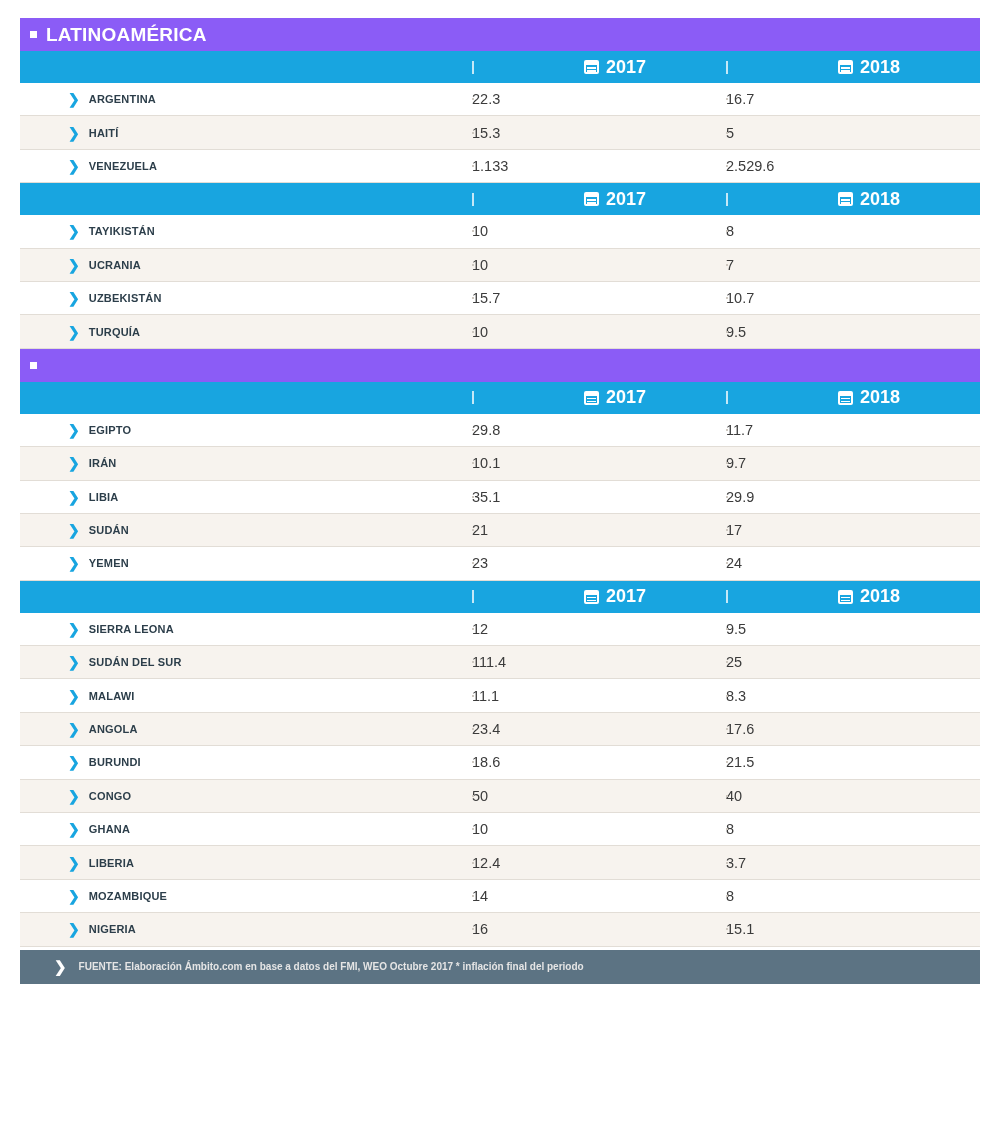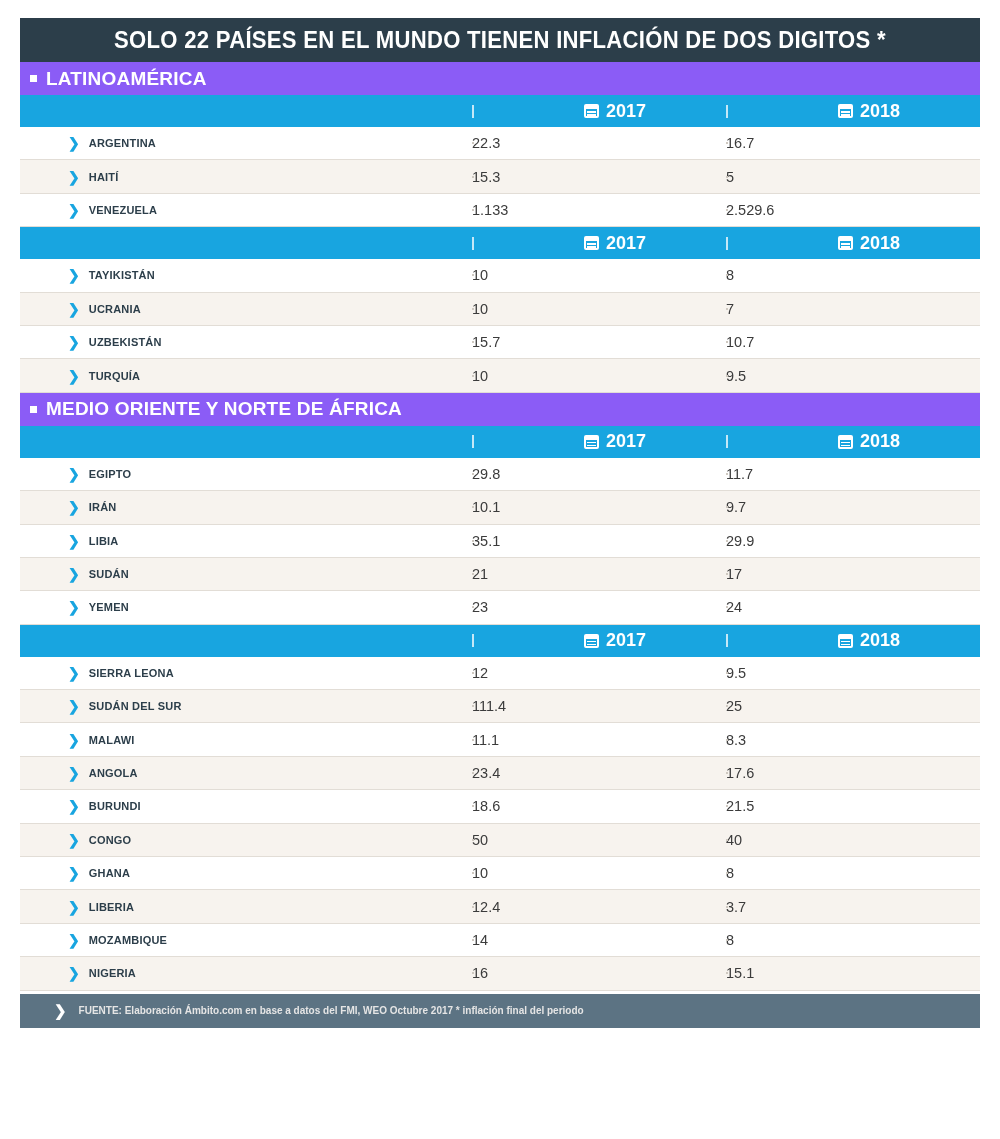--- a/index.html
+++ b/index.html
@@ -161,23 +161,20 @@
     color: #e5e5e5;
     font-size: 10px;
     font-weight: bold;
   }
 </style>
 </head>
 <body>
 
 <div id="page">
 
-  <div class="title-bar">
-    <div class="title">SOLO 22 PAÍSES EN EL MUNDO TIENEN INFLACIÓN DE DOS DIGITOS *</div>
-  </div>
 
   <div id="groups-container">
       <div class="group">
         <div class="group-header">
           <span class="group-bullet"></span>
           <span class="group-title">LATINOAMÉRICA</span>
         </div>
         <div class="year-row">
           <div class="c-name"></div>
           <div class="c-val">
@@ -255,21 +252,20 @@
             <span class="chev">❯</span>
             <span class="country">TURQUÍA</span>
           </div>
           <div class="c-val">10</div>
           <div class="c-val">9.5</div>
         </div>
       </div>
       <div class="group">
         <div class="group-header">
           <span class="group-bullet"></span>
-          <span class="group-title">MEDIO ORIENTE Y NORTE DE ÁFRICA</span>
         </div>
         <div class="year-row">
           <div class="c-name"></div>
           <div class="c-val">
             <span class="cal-icon"></span>
             <span>2017</span>
           </div>
           <div class="c-val">
             <span class="cal-icon"></span>
             <span>2018</span>

